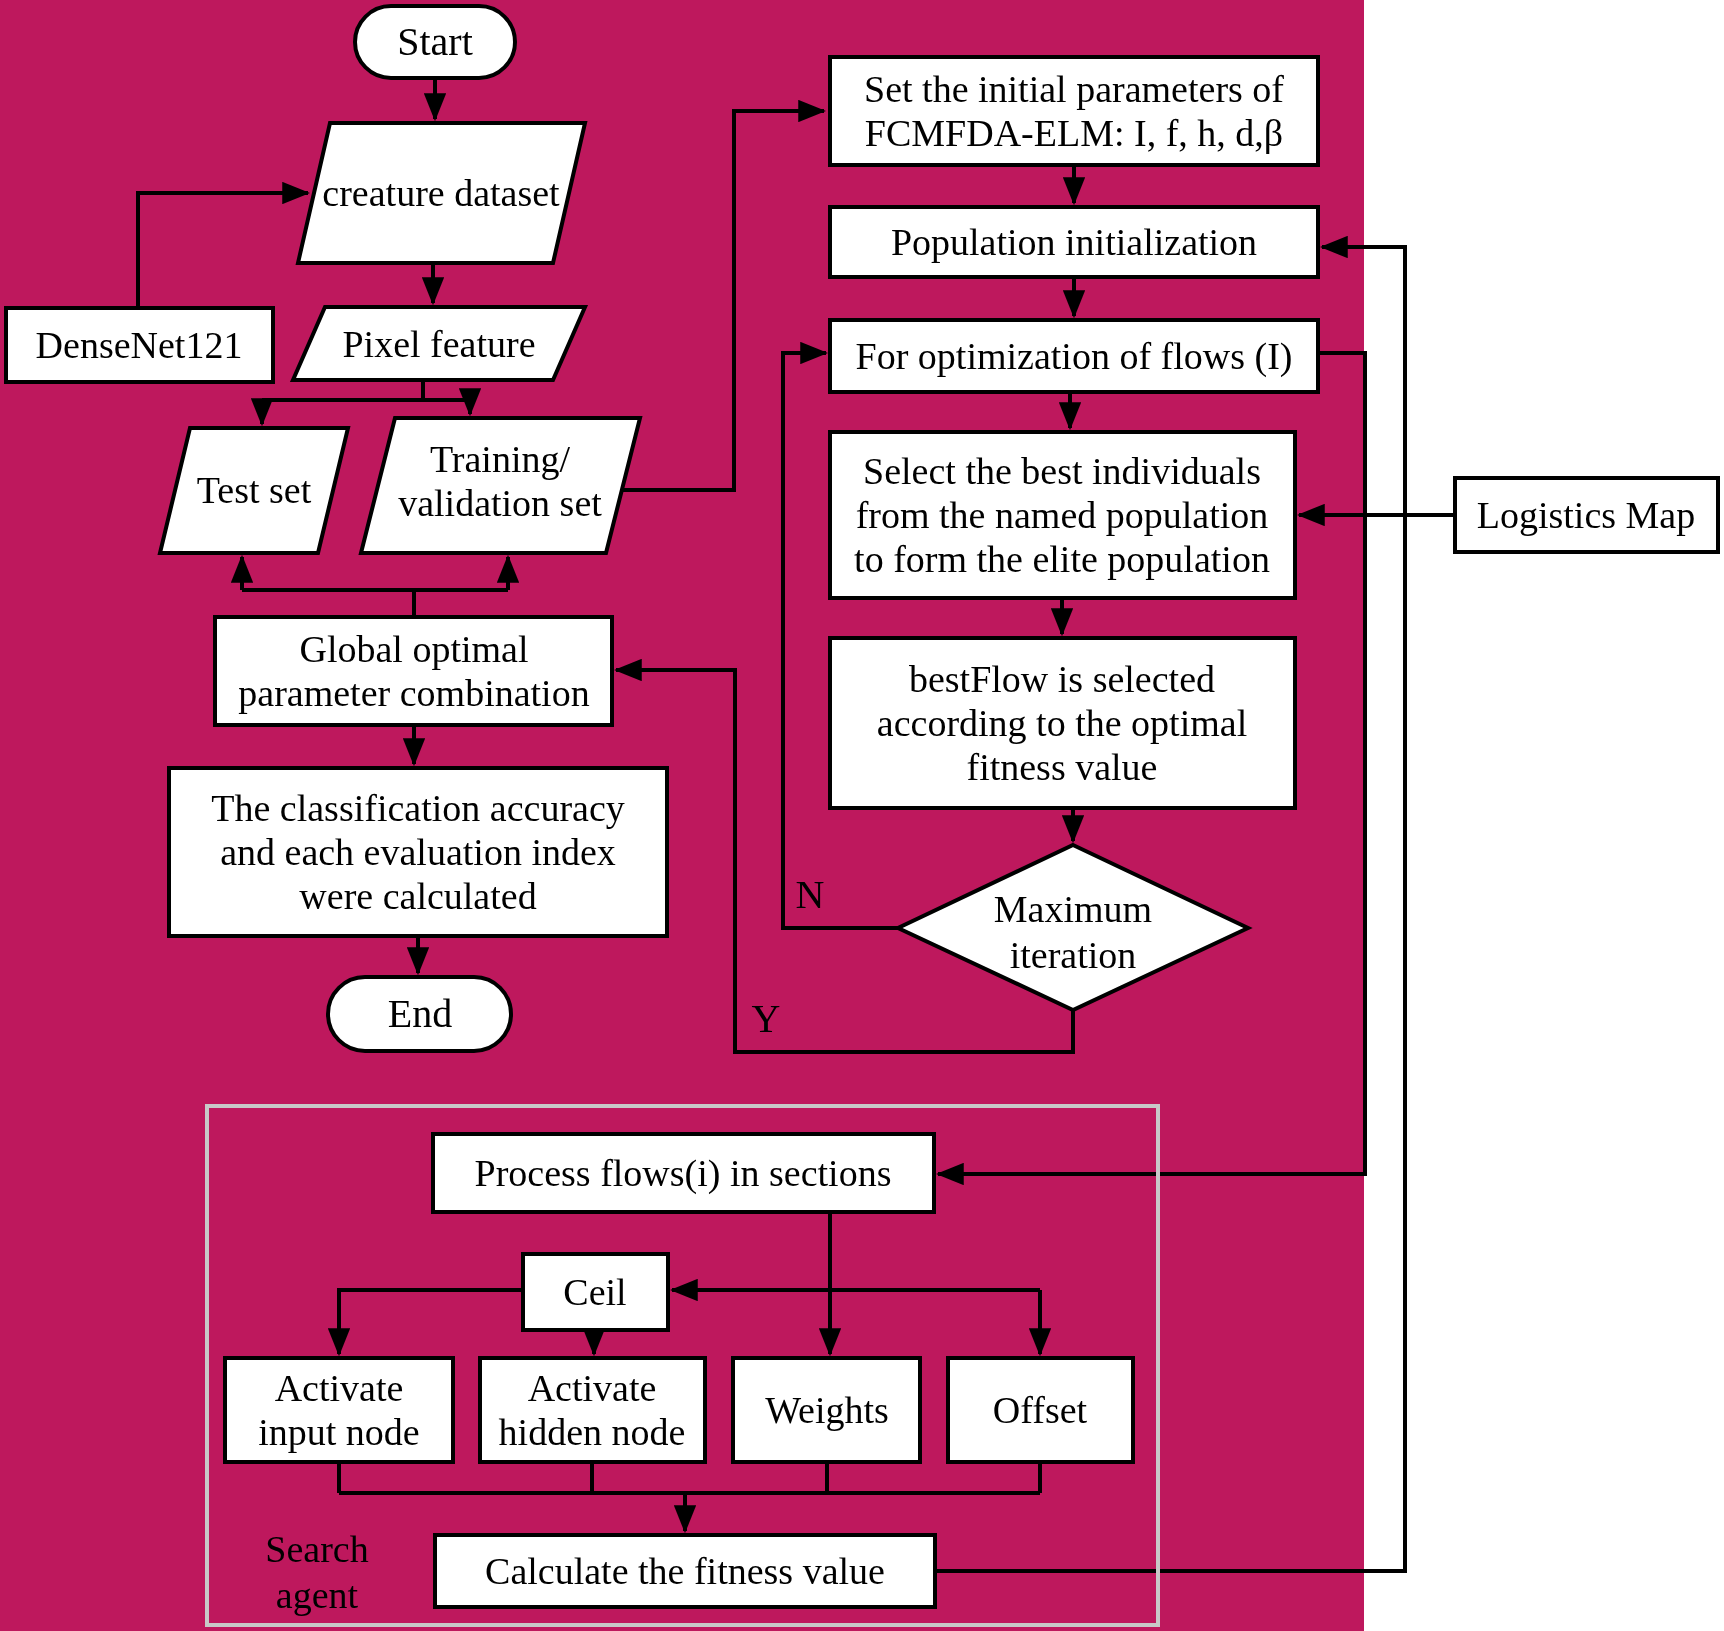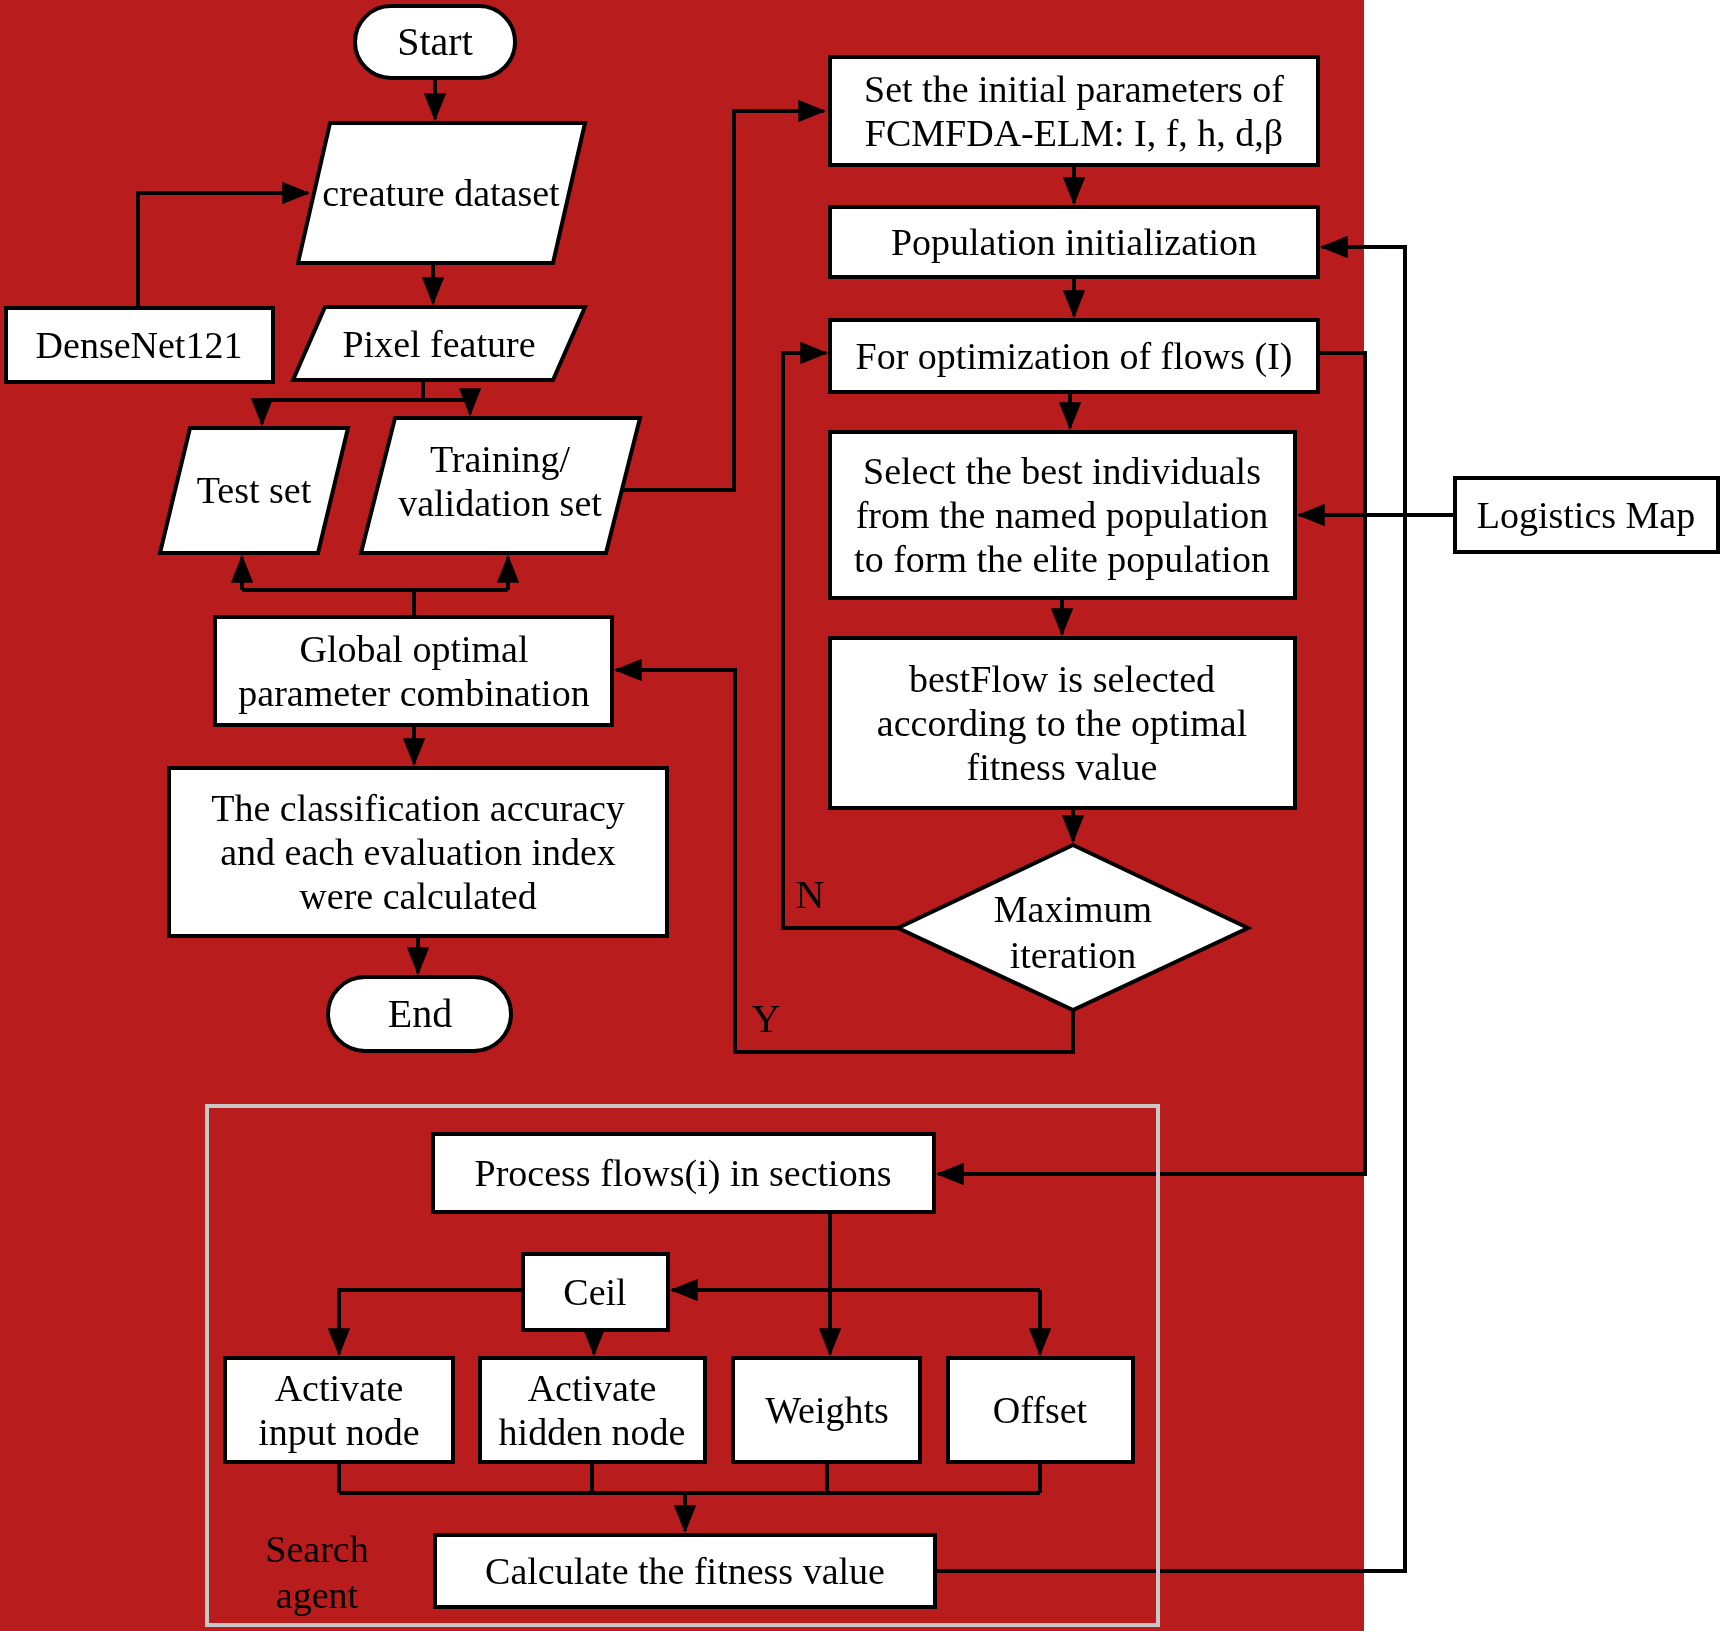--- a/index.html
+++ b/index.html
@@ -1,16 +1,16 @@
 <!DOCTYPE html>
 <html><head>
 <meta charset="utf-8">
 <style>
   html,body{margin:0;padding:0;background:#ffffff;}
-  .stage{position:relative;width:1364px;height:1631px;background:#b91c1c;}
+  .stage{position:relative;width:1364px;height:1631px;background:#be185d;}
   svg{display:block;}
   .conn{fill:none;stroke:#000000;stroke-width:4;}
   .shape{fill:#ffffff;stroke:#000000;stroke-width:4;}
   .container{fill:none;stroke:#c8c8c8;stroke-width:4;}
   .lbl{font-family:"Liberation Serif","DejaVu Serif",serif;font-size:38px;fill:#000000;text-anchor:middle;}
   .lbl-big{font-family:"Liberation Serif","DejaVu Serif",serif;font-size:40px;fill:#000000;text-anchor:middle;}
   .arrowhead{fill:#000000;}
 </style>
 </head>
 <body>

